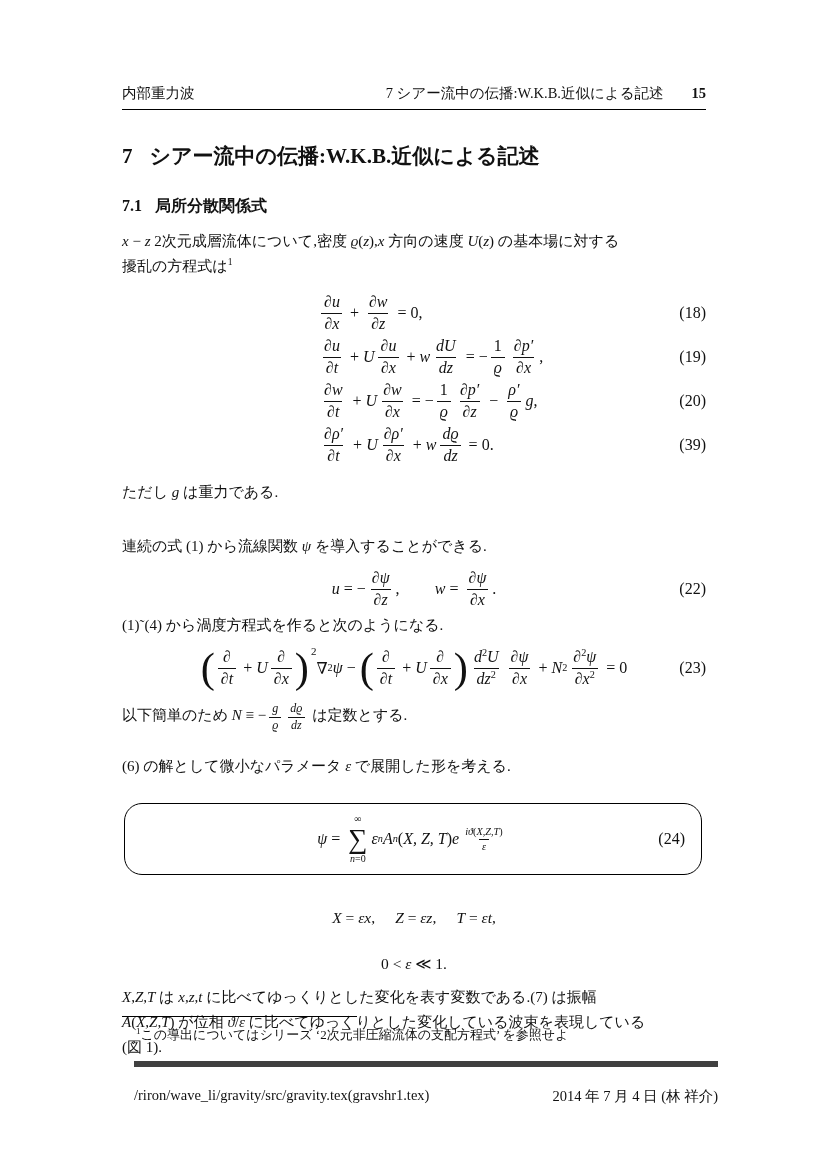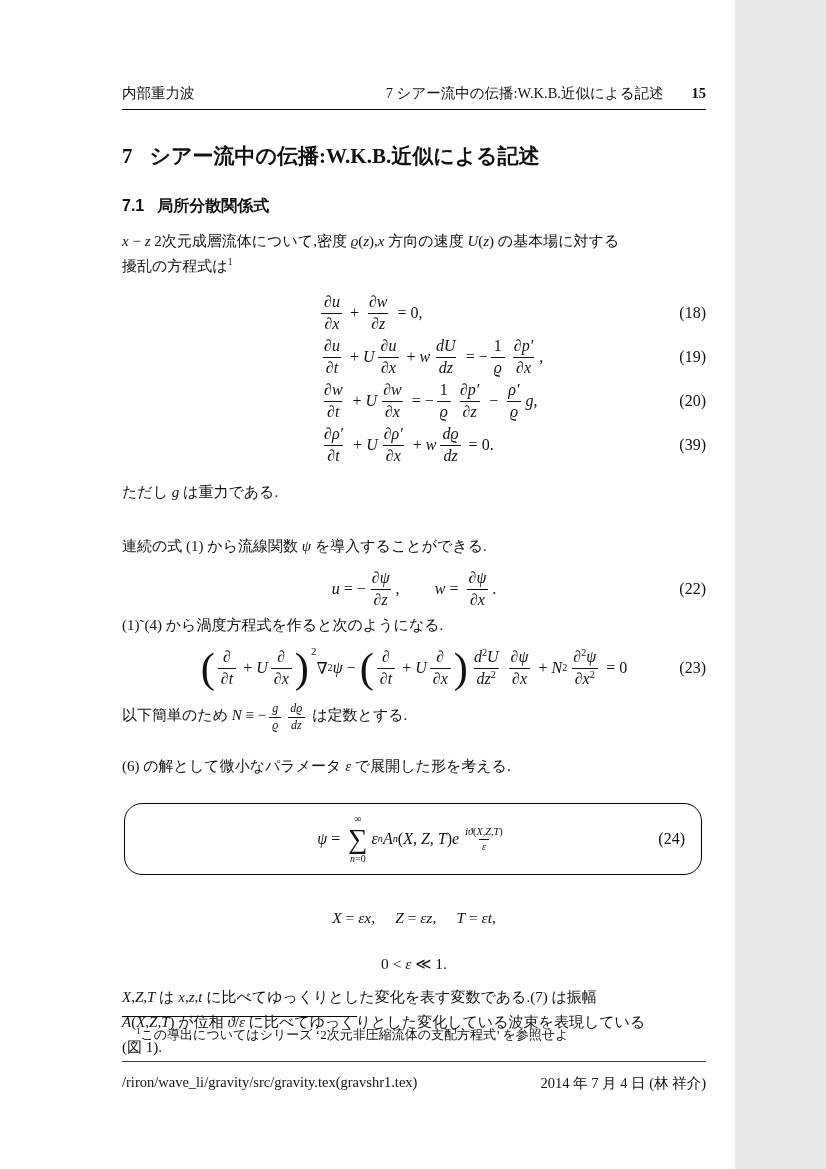--- a/index.html
+++ b/index.html
@@ -1,18 +1,18 @@
 <!DOCTYPE html>
 <html><head>
 <meta charset="utf-8">
 <style>
   html,body{margin:0;padding:0;background:#e8e8e8;}
   .page{
     position:relative;
-    width:735px;height:1169px;
+    width:826px;height:1169px;
     background:#ffffff;
     font-family:"Liberation Serif","DejaVu Serif",serif;
     color:#111;
     overflow:hidden;
   }
   
   .header{
     position:absolute;top:84px;left:122px;width:584px;
     display:flex;justify-content:space-between;align-items:baseline;
     font-size:14.5px;
@@ -23,21 +23,21 @@
   .pagenum{font-weight:bold;}
   
   .content{position:absolute;top:107px;left:122px;width:584px;}
   .section{
     margin:36px 0 0 0;font-size:21px;font-weight:bold;
     font-family:"Liberation Serif","DejaVu Serif",sans-serif;
     display:flex;gap:17px;line-height:1.25;
   }
   .subsection{
     margin:27px 0 0 0;font-size:16px;font-weight:bold;
-    font-family:Liberation Sans, sans-serif;
+    font-family:Liberation Serif, serif;
     display:flex;gap:13px;line-height:1.25;
   }
   
   .para{margin:13px 0 0 0;font-size:15px;line-height:25px;text-align:left;}
   .para .frac{font-size:12px;line-height:1.12;}
   .centerline{margin:20px 0 0 0;font-size:15.5px;line-height:26px;text-align:center;}
   
   .eqgroup{margin:12px 0 0 0;}
   .eqrow{position:relative;display:flex;align-items:center;min-height:44px;font-size:16px;}
   .eqgroup .eqrow{height:44px;}
@@ -67,22 +67,22 @@
            line-height:1;margin:0 4px;}
   .sumlim{font-size:10px;line-height:1.15;}
   .sumsig{font-size:27px;line-height:1.05;font-style:normal;}
   .gap{display:inline-block;}
   
   .footnote-block{position:absolute;left:122px;top:1016px;width:584px;}
   .fnrule{width:235px;border-top:1px solid #000;margin-bottom:5px;}
   .fntext{font-size:13px;line-height:18px;text-indent:14px;}
   .fntext sup{font-size:9px;}
   .footer{
-    position:absolute;left:122px;top:1061px;width:584px;
-    border-top:1px solid #404040;padding-top:12px;
+    position:absolute;left:134px;top:1061px;width:584px;
+    border-top:6px solid #404040;padding-top:20px;
     display:flex;justify-content:space-between;font-size:14.5px;
   }
 </style>
 </head>
 <body>
 
 <div class="page">
 
   <div class="header">
     <span>内部重力波</span>

